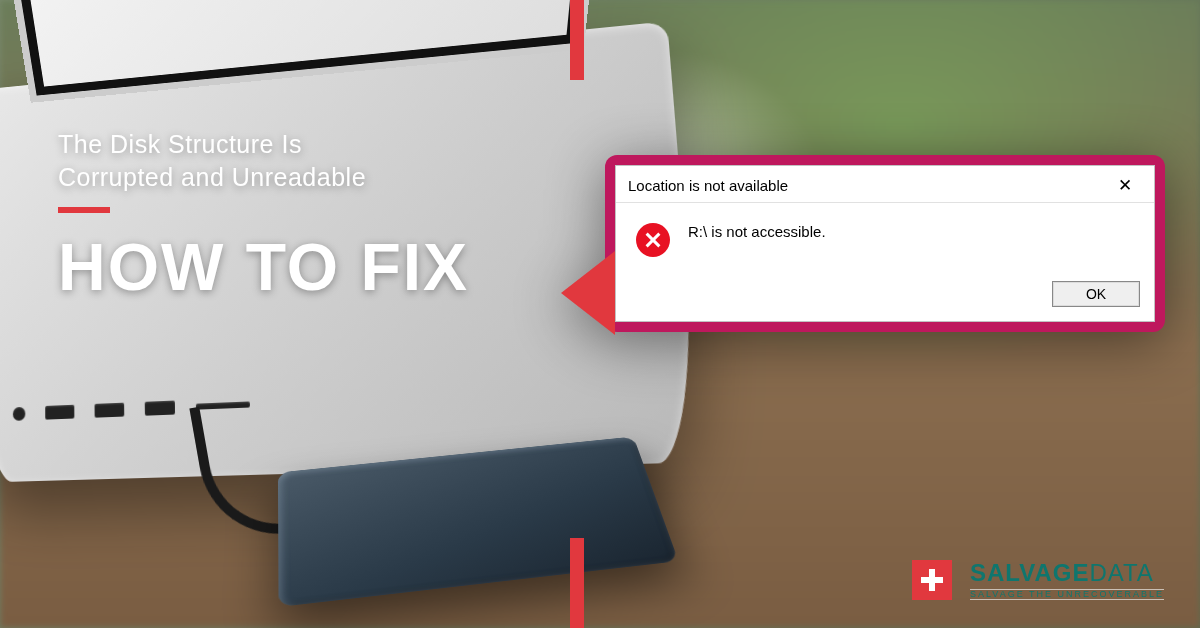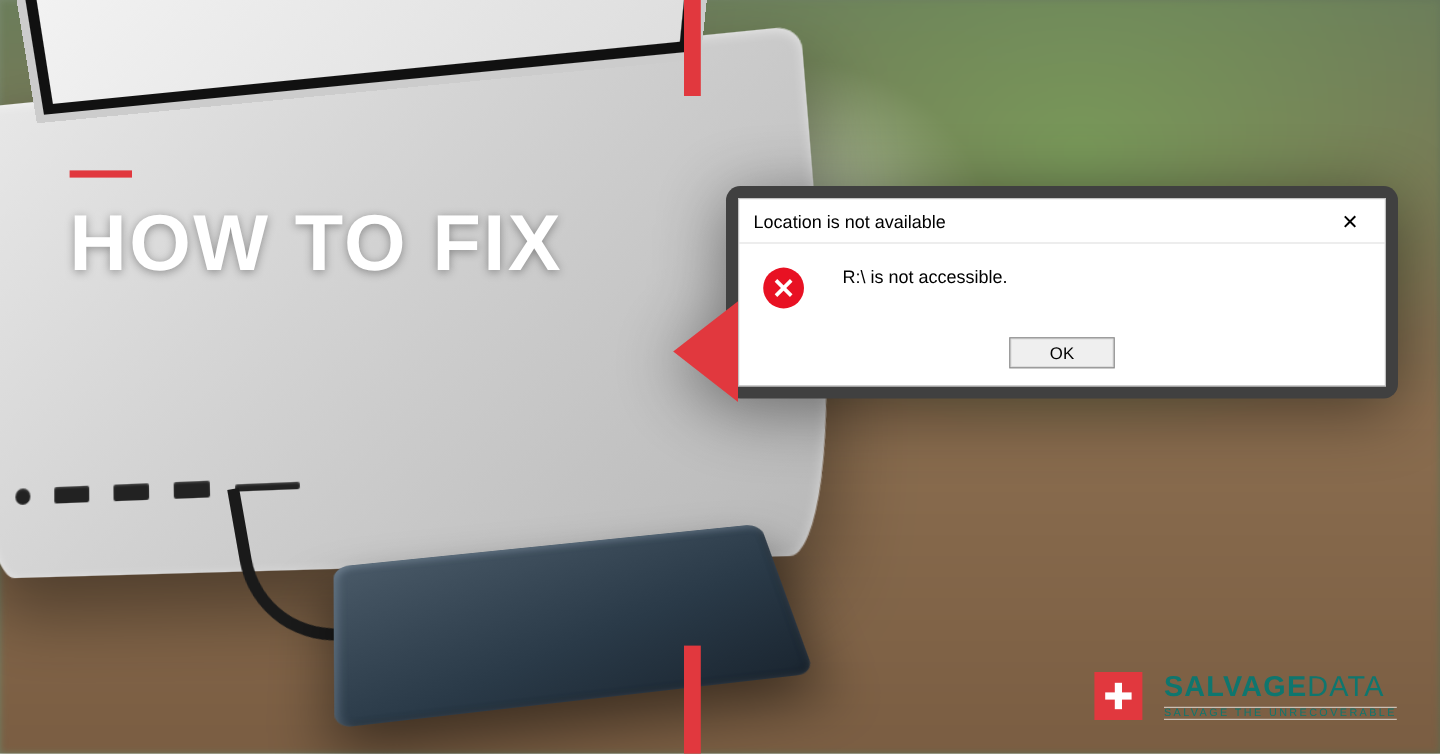--- a/index.html
+++ b/index.html
@@ -121,21 +121,21 @@
 }
 .callout-arrow {
   position: absolute;
   left: -44px; top: 96px;
   width: 0; height: 0;
   border-top: 42px solid transparent;
   border-bottom: 42px solid transparent;
   border-right: 54px solid #e1383e;
 }
 .callout-frame {
-  background: #404040;
+  background: #be185d;
   padding: 10px;
   border-radius: 12px;
 }
 
 
 .win-dialog {
   background: #fff;
   border: 1px solid #c2c2c2;
   font-family: "Segoe UI", Tahoma, sans-serif;
   color: #000;
@@ -148,21 +148,21 @@
 }
 .win-close {
   width: 34px; height: 22px;
   display: flex; align-items: center; justify-content: center;
   font-size: 17px; line-height: 1;
   cursor: pointer;
 }
 .win-body {
   display: flex;
   padding: 20px 20px 14px 20px;
-  gap: 32px;
+  gap: 18px;
   align-items: flex-start;
 }
 .err-icon {
   width: 34px; height: 34px;
   background: #e81123;
   border-radius: 50%;
   position: relative;
   flex-shrink: 0;
 }
 .err-icon::before, .err-icon::after {
@@ -170,21 +170,21 @@
   position: absolute;
   left: 50%; top: 50%;
   width: 18px; height: 3px;
   background: #fff;
 }
 .err-icon::before { transform: translate(-50%,-50%) rotate(45deg); }
 .err-icon::after  { transform: translate(-50%,-50%) rotate(-45deg); }
 .win-msg .line1 { font-size: 15px; margin-bottom: 16px; }
 .win-msg .line2 { font-size: 14px; color: #222; }
 .win-footer {
-  display: flex; justify-content: center;
+  display: flex; justify-content: flex-end;
   padding: 10px 14px 14px 14px;
 }
 .win-btn {
   min-width: 88px;
   padding: 4px 20px;
   border: 1px solid #888;
   background: #efefef;
   font-size: 14px;
   cursor: pointer;
   box-shadow: 0 0 0 1px #dcdcdc inset;
@@ -233,20 +233,24 @@
     <span class="port slot"></span>
   </div>
 </div>
 <div class="cable"></div>
 <div class="drive"></div>
 
 <div class="red-bar-top"></div>
 <div class="red-bar-bottom"></div>
 
 <div class="headline">
+  <div class="subtitle">
+    <span>The Disk Structure Is</span><br>
+    <span>Corrupted and Unreadable</span>
+  </div>
   <div class="underline"></div>
   <div class="title">HOW TO FIX</div>
 </div>
 
 <div class="callout">
   <div class="callout-arrow"></div>
   <div class="callout-frame">
     <div class="win-dialog">
       <div class="win-title">
         <span>Location is not available</span>

